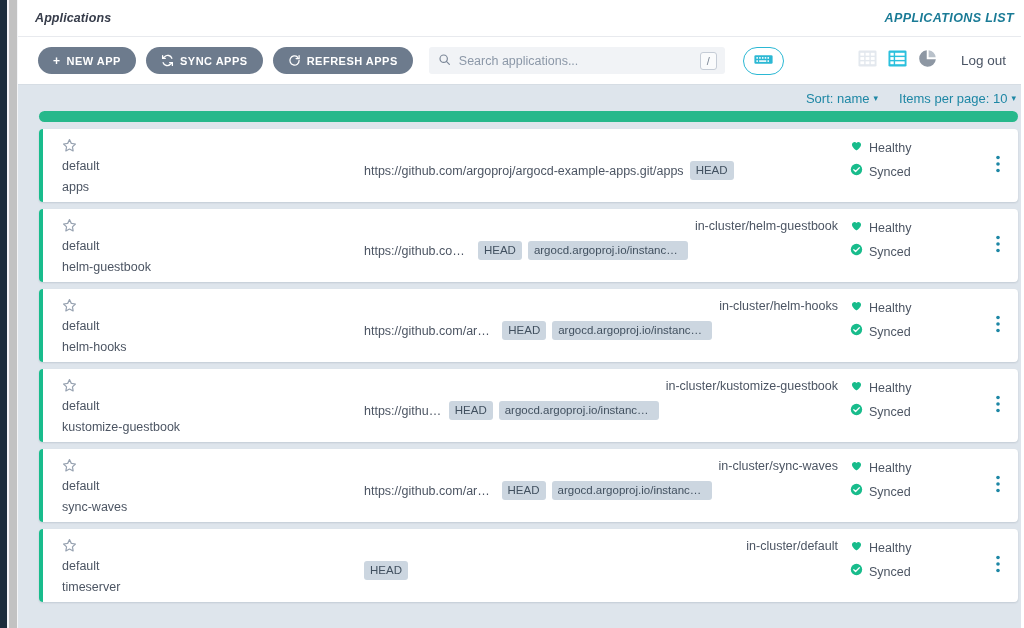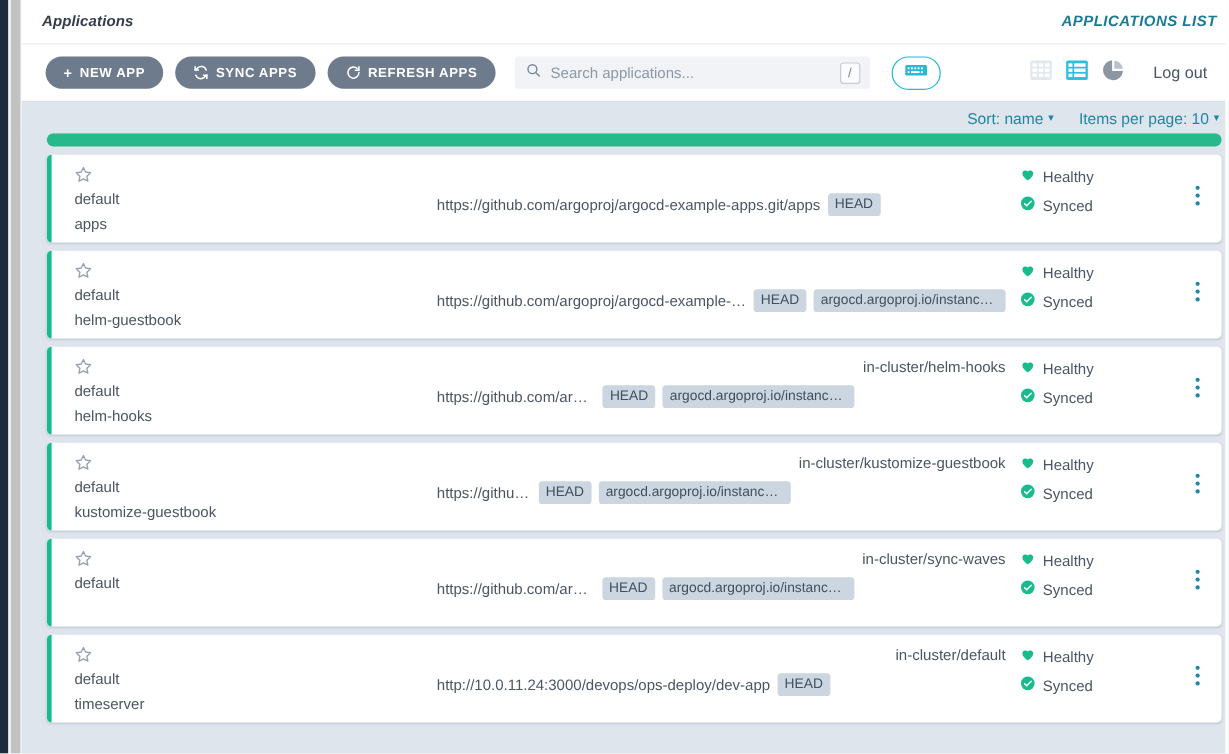--- a/index.html
+++ b/index.html
@@ -486,20 +486,21 @@
       </span>
       <span class="cell-text">default</span>
       <span class="cell-text">helm-guestbook</span>
     </div>
     <div class="col-mid">
       <div class="mid-line1">
         <span class="repo-url">https://github.com/argoproj/argocd-example-apps/h...</span>
         <span class="tag">HEAD</span>
         <span class="tag">argocd.argoproj.io/instance…</span>
       </div>
+      <div class="dest">in-cluster/helm-guestbook</div>
     </div>
     <div class="col-status">
       <div class="status-line">
         <span>
           <svg width="13" height="13" viewBox="0 0 24 24" fill="#18bc8c">
             <path d="M12 21s-8.4-5.1-8.4-11A4.8 4.8 0 0 1 12 7.2 4.8 4.8 0 0 1 20.4 10c0 5.9-8.4 11-8.4 11z"></path>
           </svg>
         </span>
         <span>Healthy</span>
       </div>
@@ -624,20 +625,21 @@
 
   <div class="app-row">
     <div class="row-accent"></div>
     <div class="col-left">
       <span class="star">
         <svg width="15" height="15" viewBox="0 0 24 24" fill="none" stroke="#97a2b1" stroke-width="1.9" stroke-linejoin="round">
           <path d="M12 2.6l2.9 6 6.6.95-4.8 4.6 1.15 6.55L12 17.6l-5.85 3.1L7.3 14.15 2.5 9.55l6.6-.95z"></path>
         </svg>
       </span>
       <span class="cell-text">default</span>
+      <span class="cell-text">sync-waves</span>
     </div>
     <div class="col-mid">
       <div class="mid-line1">
         <span class="repo-url">https://github.com/argoproj/argocd-example-apps/s...</span>
         <span class="tag">HEAD</span>
         <span class="tag">argocd.argoproj.io/instance…</span>
       </div>
       <div class="dest">in-cluster/sync-waves</div>
     </div>
     <div class="col-status">
@@ -676,21 +678,20 @@
       <span class="star">
         <svg width="15" height="15" viewBox="0 0 24 24" fill="none" stroke="#97a2b1" stroke-width="1.9" stroke-linejoin="round">
           <path d="M12 2.6l2.9 6 6.6.95-4.8 4.6 1.15 6.55L12 17.6l-5.85 3.1L7.3 14.15 2.5 9.55l6.6-.95z"></path>
         </svg>
       </span>
       <span class="cell-text">default</span>
       <span class="cell-text">timeserver</span>
     </div>
     <div class="col-mid">
       <div class="mid-line1">
-        <span class="repo-url">http://10.0.11.24:3000/devops/ops-deploy/dev-app</span>
         <span class="tag pushright">HEAD</span>
 
       </div>
       <div class="dest">in-cluster/default</div>
     </div>
     <div class="col-status">
       <div class="status-line">
         <span>
           <svg width="13" height="13" viewBox="0 0 24 24" fill="#18bc8c">
             <path d="M12 21s-8.4-5.1-8.4-11A4.8 4.8 0 0 1 12 7.2 4.8 4.8 0 0 1 20.4 10c0 5.9-8.4 11-8.4 11z"></path>

